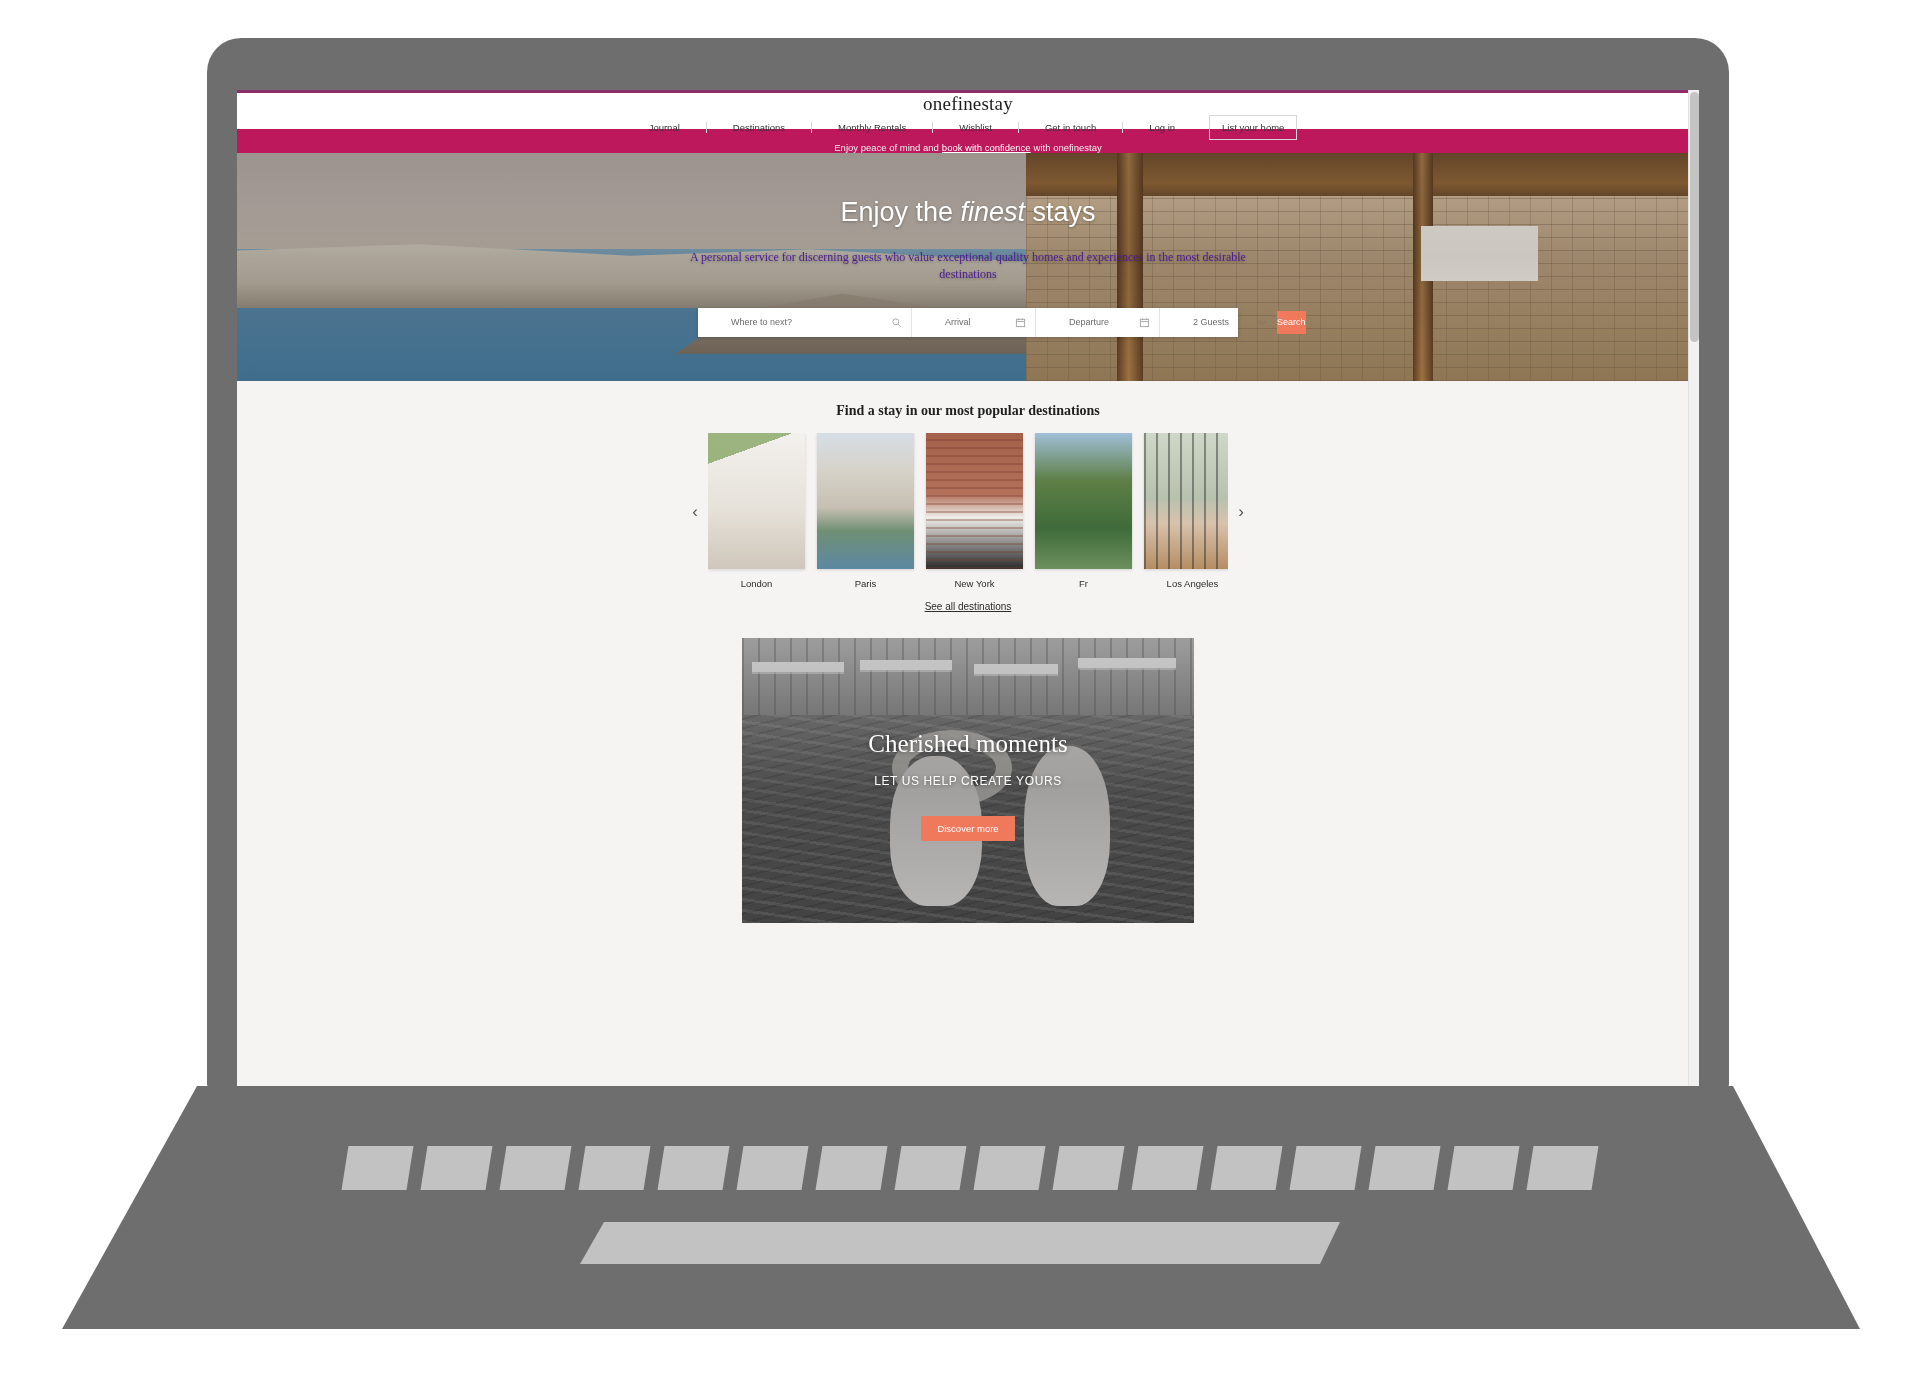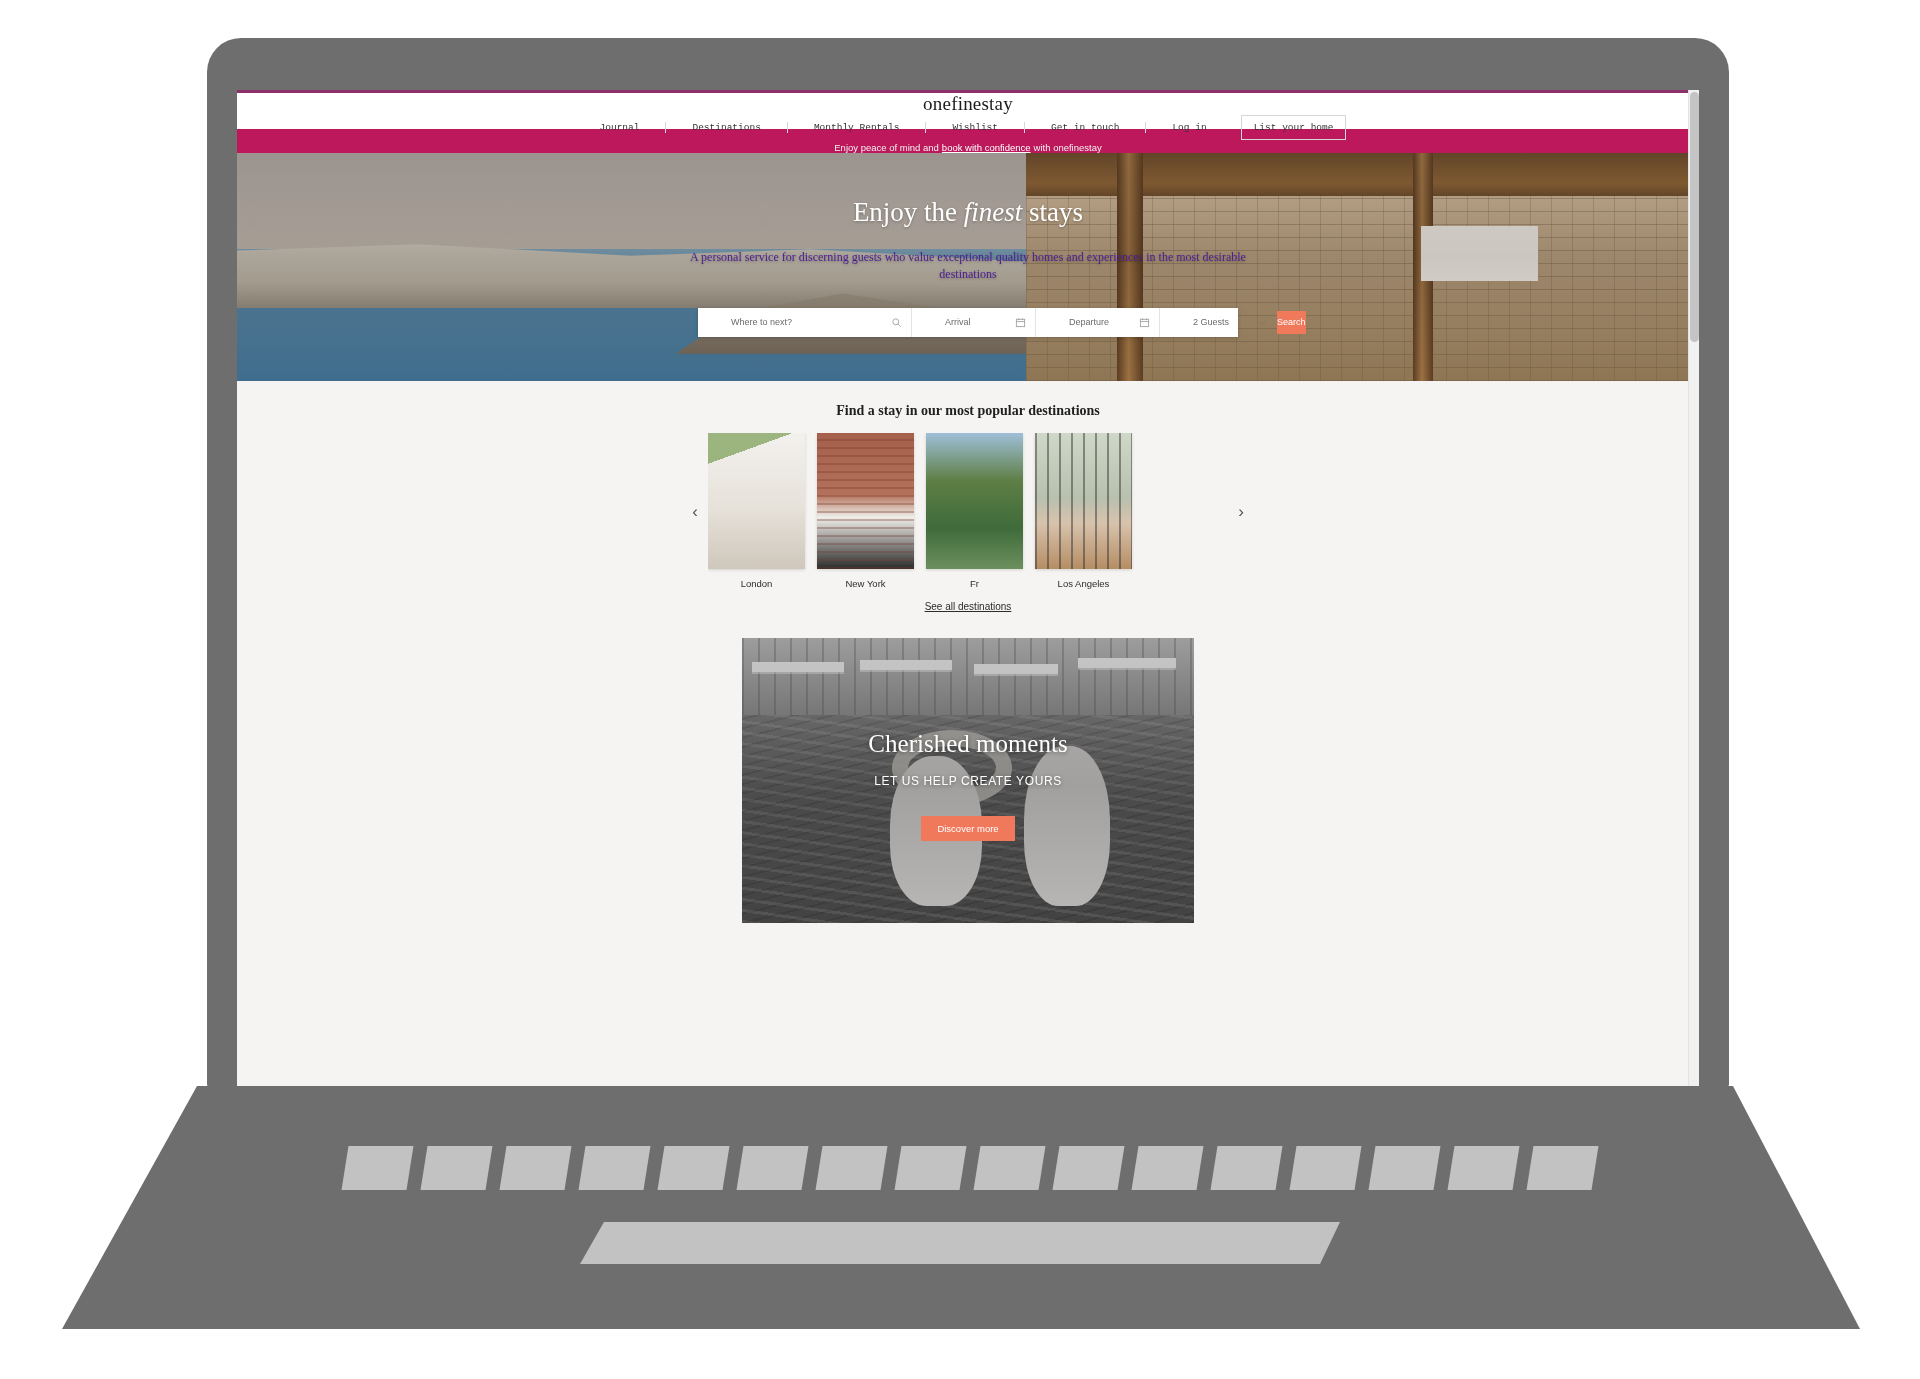--- a/index.html
+++ b/index.html
@@ -87,21 +87,20 @@
     letter-spacing: 0.2px;
     white-space: nowrap;
   }
 
   #main-nav {
     display: flex;
     align-items: center;
     gap: 16px;
     font-size: 9.5px;
     color: #3a3a3a;
-    font-family: Liberation Mono, monospace;
   }
   .nav-item {
     padding: 0 10px;
     white-space: nowrap;
     color: #333;
     cursor: pointer;
   }
   .nav-sep {
     width: 1px;
     height: 11px;
@@ -186,21 +185,21 @@
     position: absolute; inset: 0;
     background: linear-gradient(180deg, rgba(0,0,0,.08) 0%, rgba(0,0,0,.12) 45%, rgba(0,0,0,0) 100%);
   }
   #hero-content {
     position: relative;
     z-index: 3;
     text-align: center;
     padding-top: 44px;
   }
   #hero-title {
-    font-family: Liberation Serif, serif;
+    font-family: Liberation Sans, sans-serif;
     font-size: 27px;
     color: #ffffff;
     font-weight: normal;
     text-shadow: 0 1px 3px rgba(0,0,0,.3);
   }
   #hero-title em { font-style: italic; }
   #hero-subtitle {
     margin: 21px auto 12px;
     width: 560px;
     font-family: "Liberation Serif", serif;
@@ -542,20 +541,24 @@
 
         <div id="carousel">
           <div class="carousel-arrow">‹</div>
 
           <div id="carousel-track">
             <div class="dest-card">
               <div class="dest-img img-london"></div>
               <div class="dest-label">London</div>
             </div>
             <div class="dest-card">
+              <div class="dest-img img-paris"></div>
+              <div class="dest-label">Paris</div>
+            </div>
+            <div class="dest-card">
               <div class="dest-img img-newyork"></div>
               <div class="dest-label">New York</div>
             </div>
             <div class="dest-card">
               <div class="dest-img img-france"></div>
               <div class="dest-label">Fr</div>
             </div>
             <div class="dest-card">
               <div class="dest-img img-losangeles"></div>
               <div class="dest-label">Los Angeles</div>

